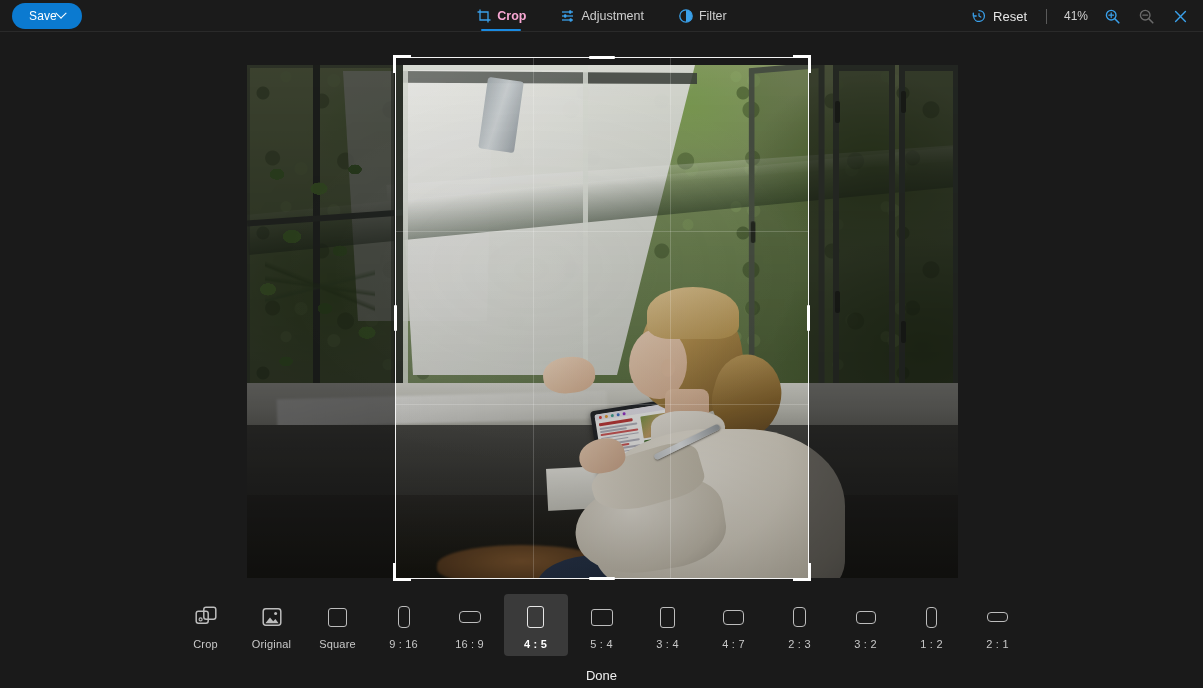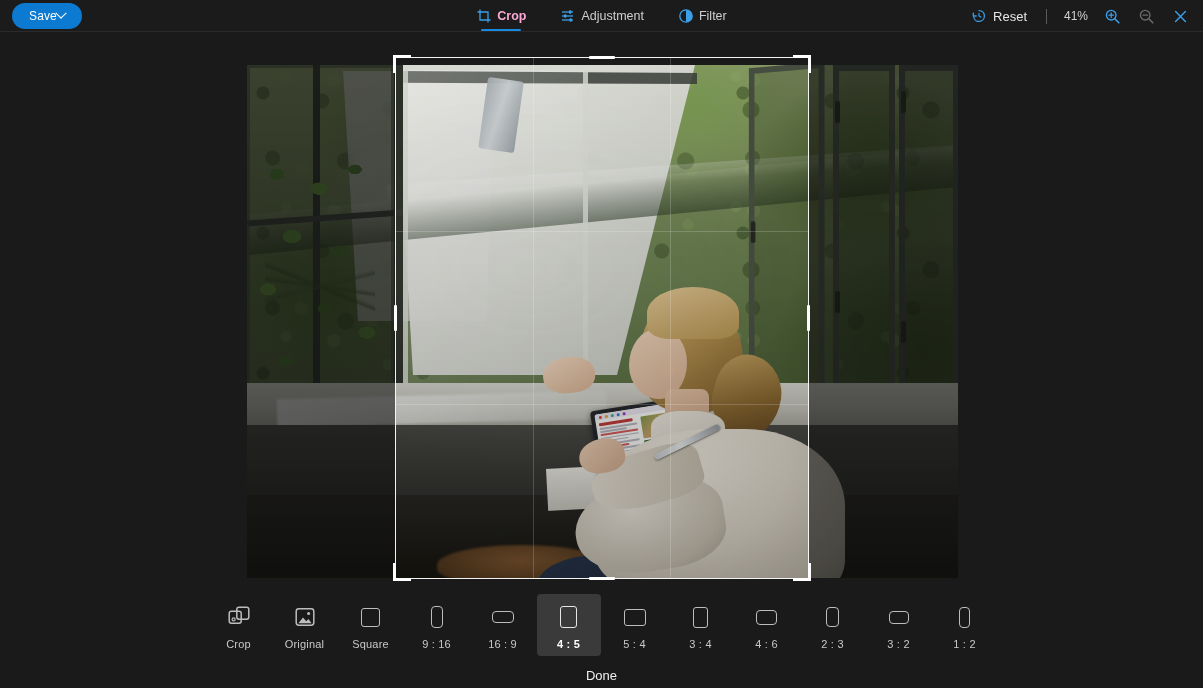--- a/index.html
+++ b/index.html
@@ -672,21 +672,21 @@
       <span class="rshape">
           <i class="box" style="display:block;width:15px;height:21px;"></i>
         </span>
       <span class="rlabel">3 : 4</span>
     </div>
 
     <div class="ratio">
       <span class="rshape">
           <i class="box" style="display:block;width:21px;height:15px;border-radius:4px;"></i>
         </span>
-      <span class="rlabel">4 : 6</span>
+      <span class="rlabel">4 : 7</span>
     </div>
 
     <div class="ratio">
       <span class="rshape">
           <i class="box" style="display:block;width:13px;height:20px;border-radius:4px;"></i>
         </span>
       <span class="rlabel">2 : 3</span>
     </div>
 
     <div class="ratio">
@@ -696,18 +696,24 @@
       <span class="rlabel">3 : 2</span>
     </div>
 
     <div class="ratio">
       <span class="rshape">
           <i class="box" style="display:block;width:11px;height:21px;border-radius:4px;"></i>
         </span>
       <span class="rlabel">1 : 2</span>
     </div>
 
+    <div class="ratio">
+      <span class="rshape">
+          <i class="box" style="display:block;width:21px;height:10px;border-radius:4px;"></i>
+        </span>
+      <span class="rlabel">2 : 1</span>
+    </div>
   </div>
 
   <div class="done-row">
     <div class="done-btn">Done</div>
   </div>
 </div>
 
 </body></html>

